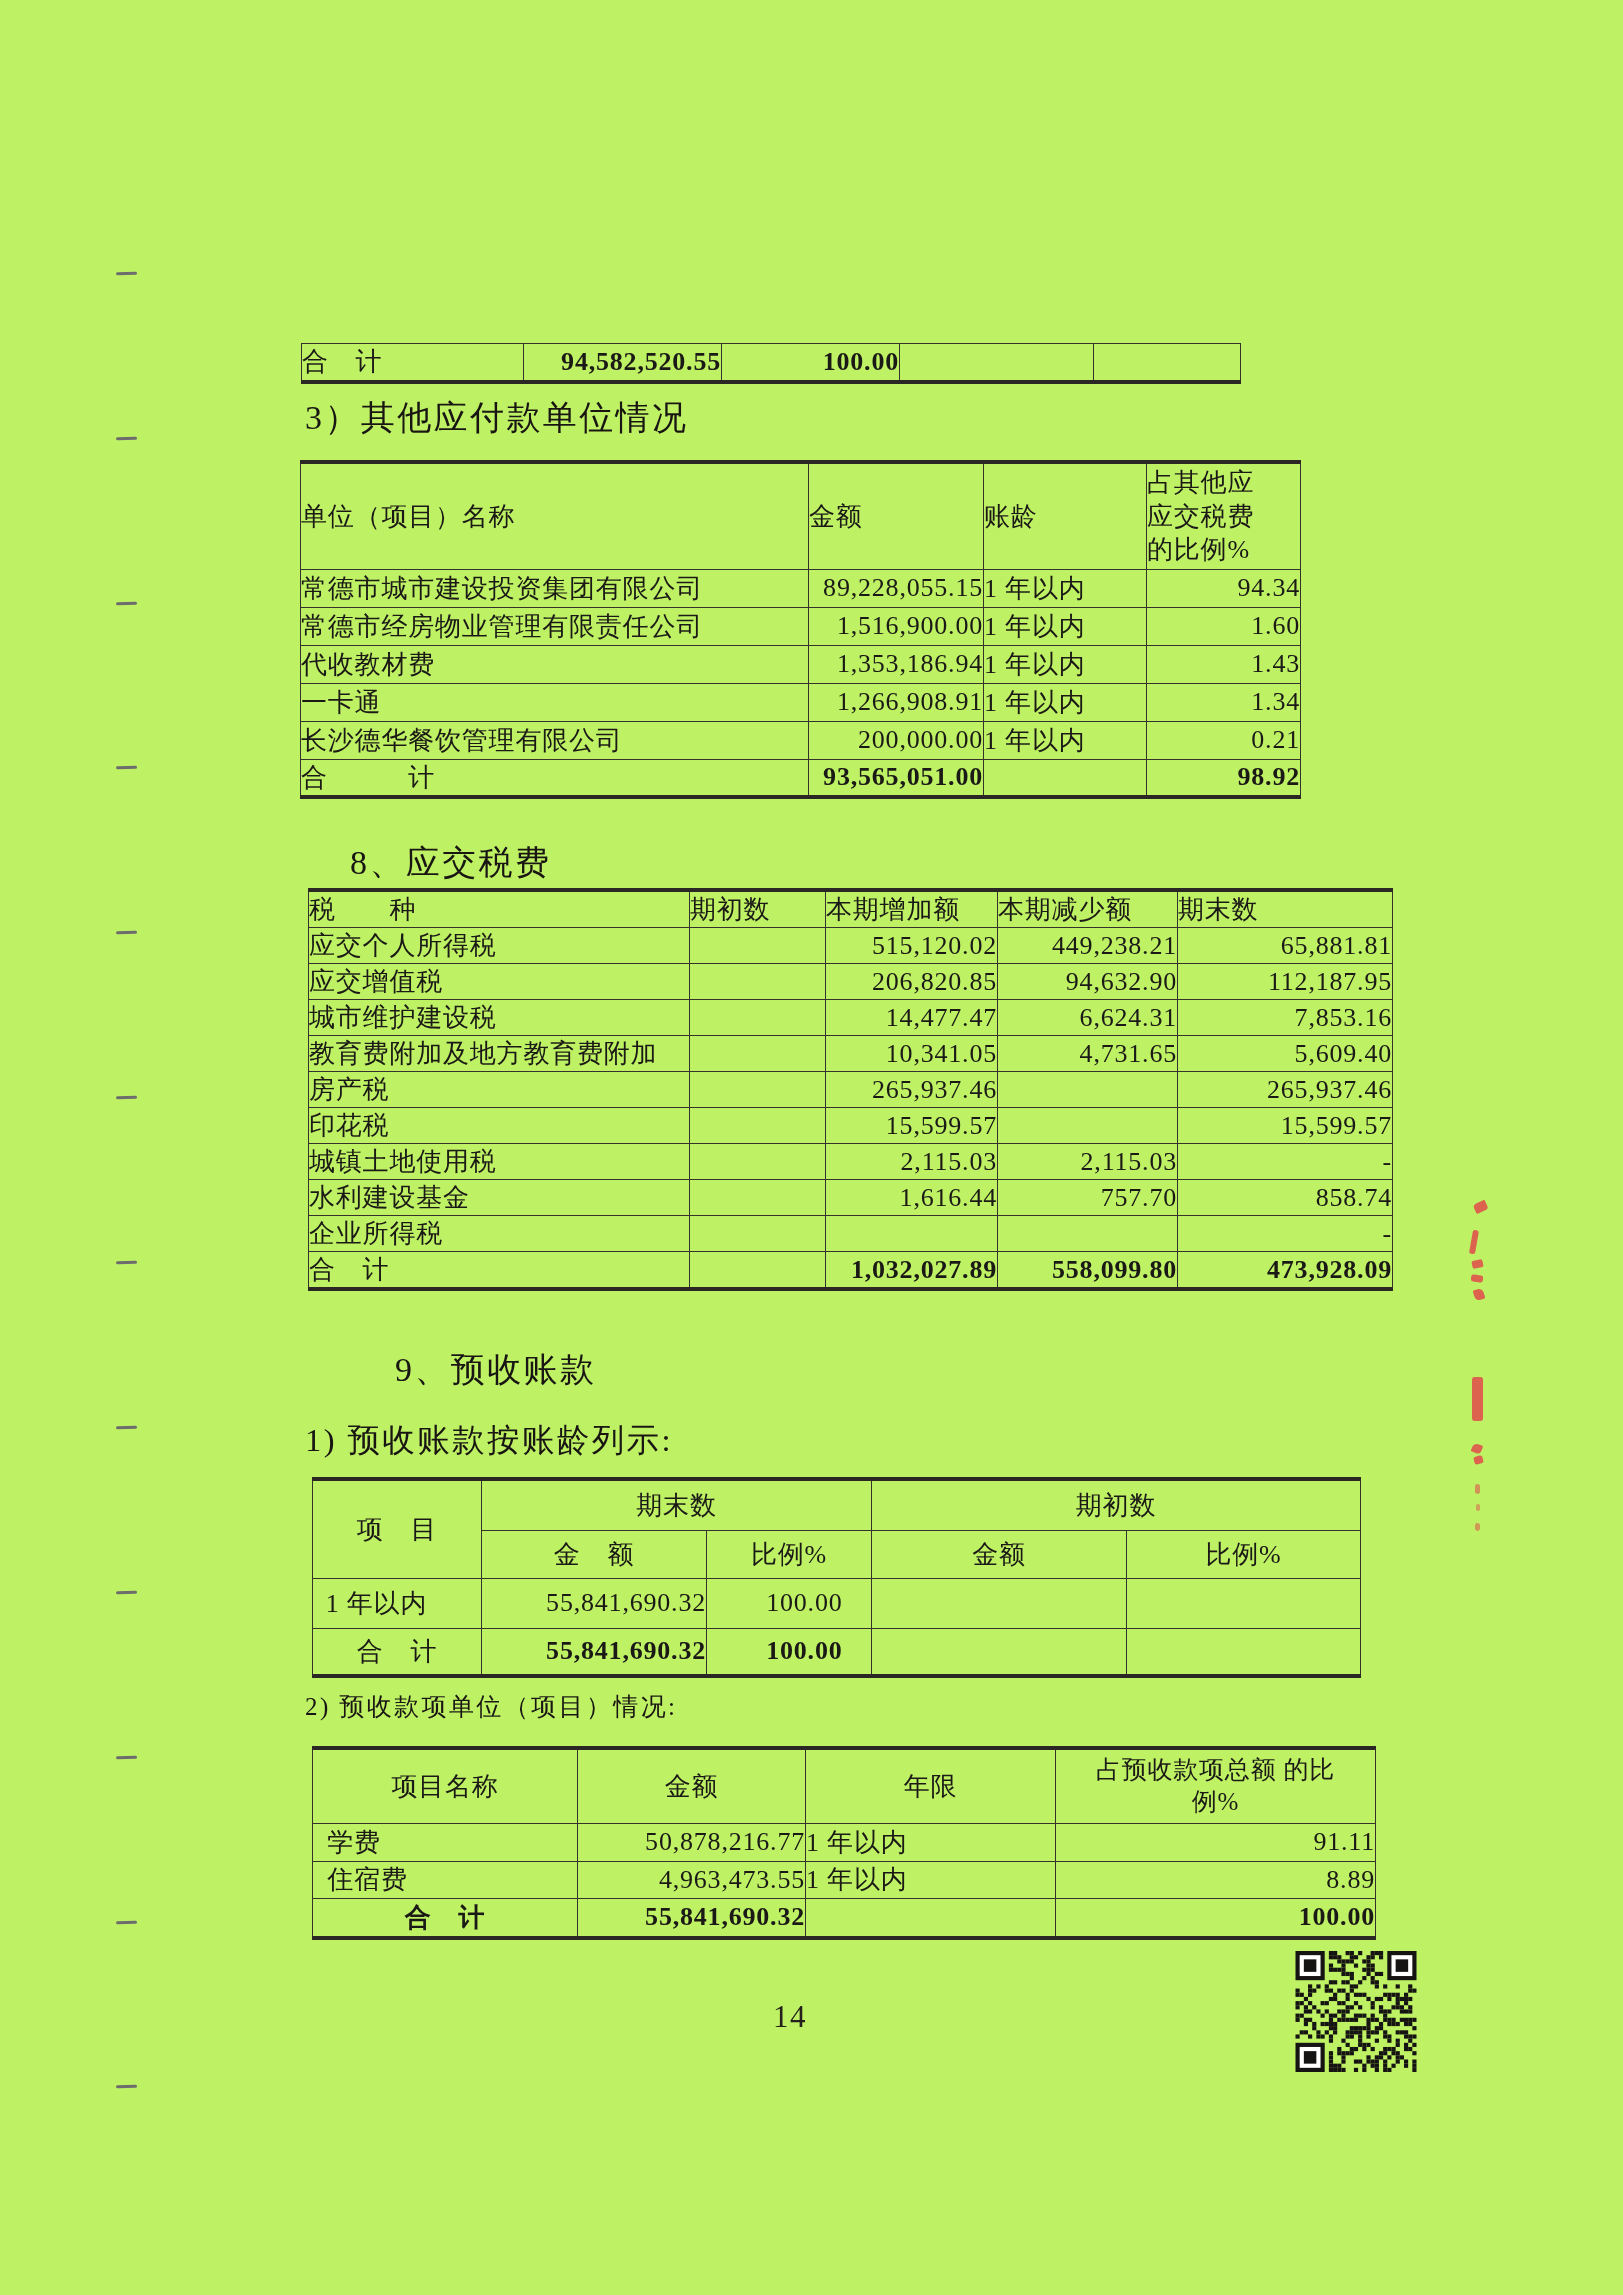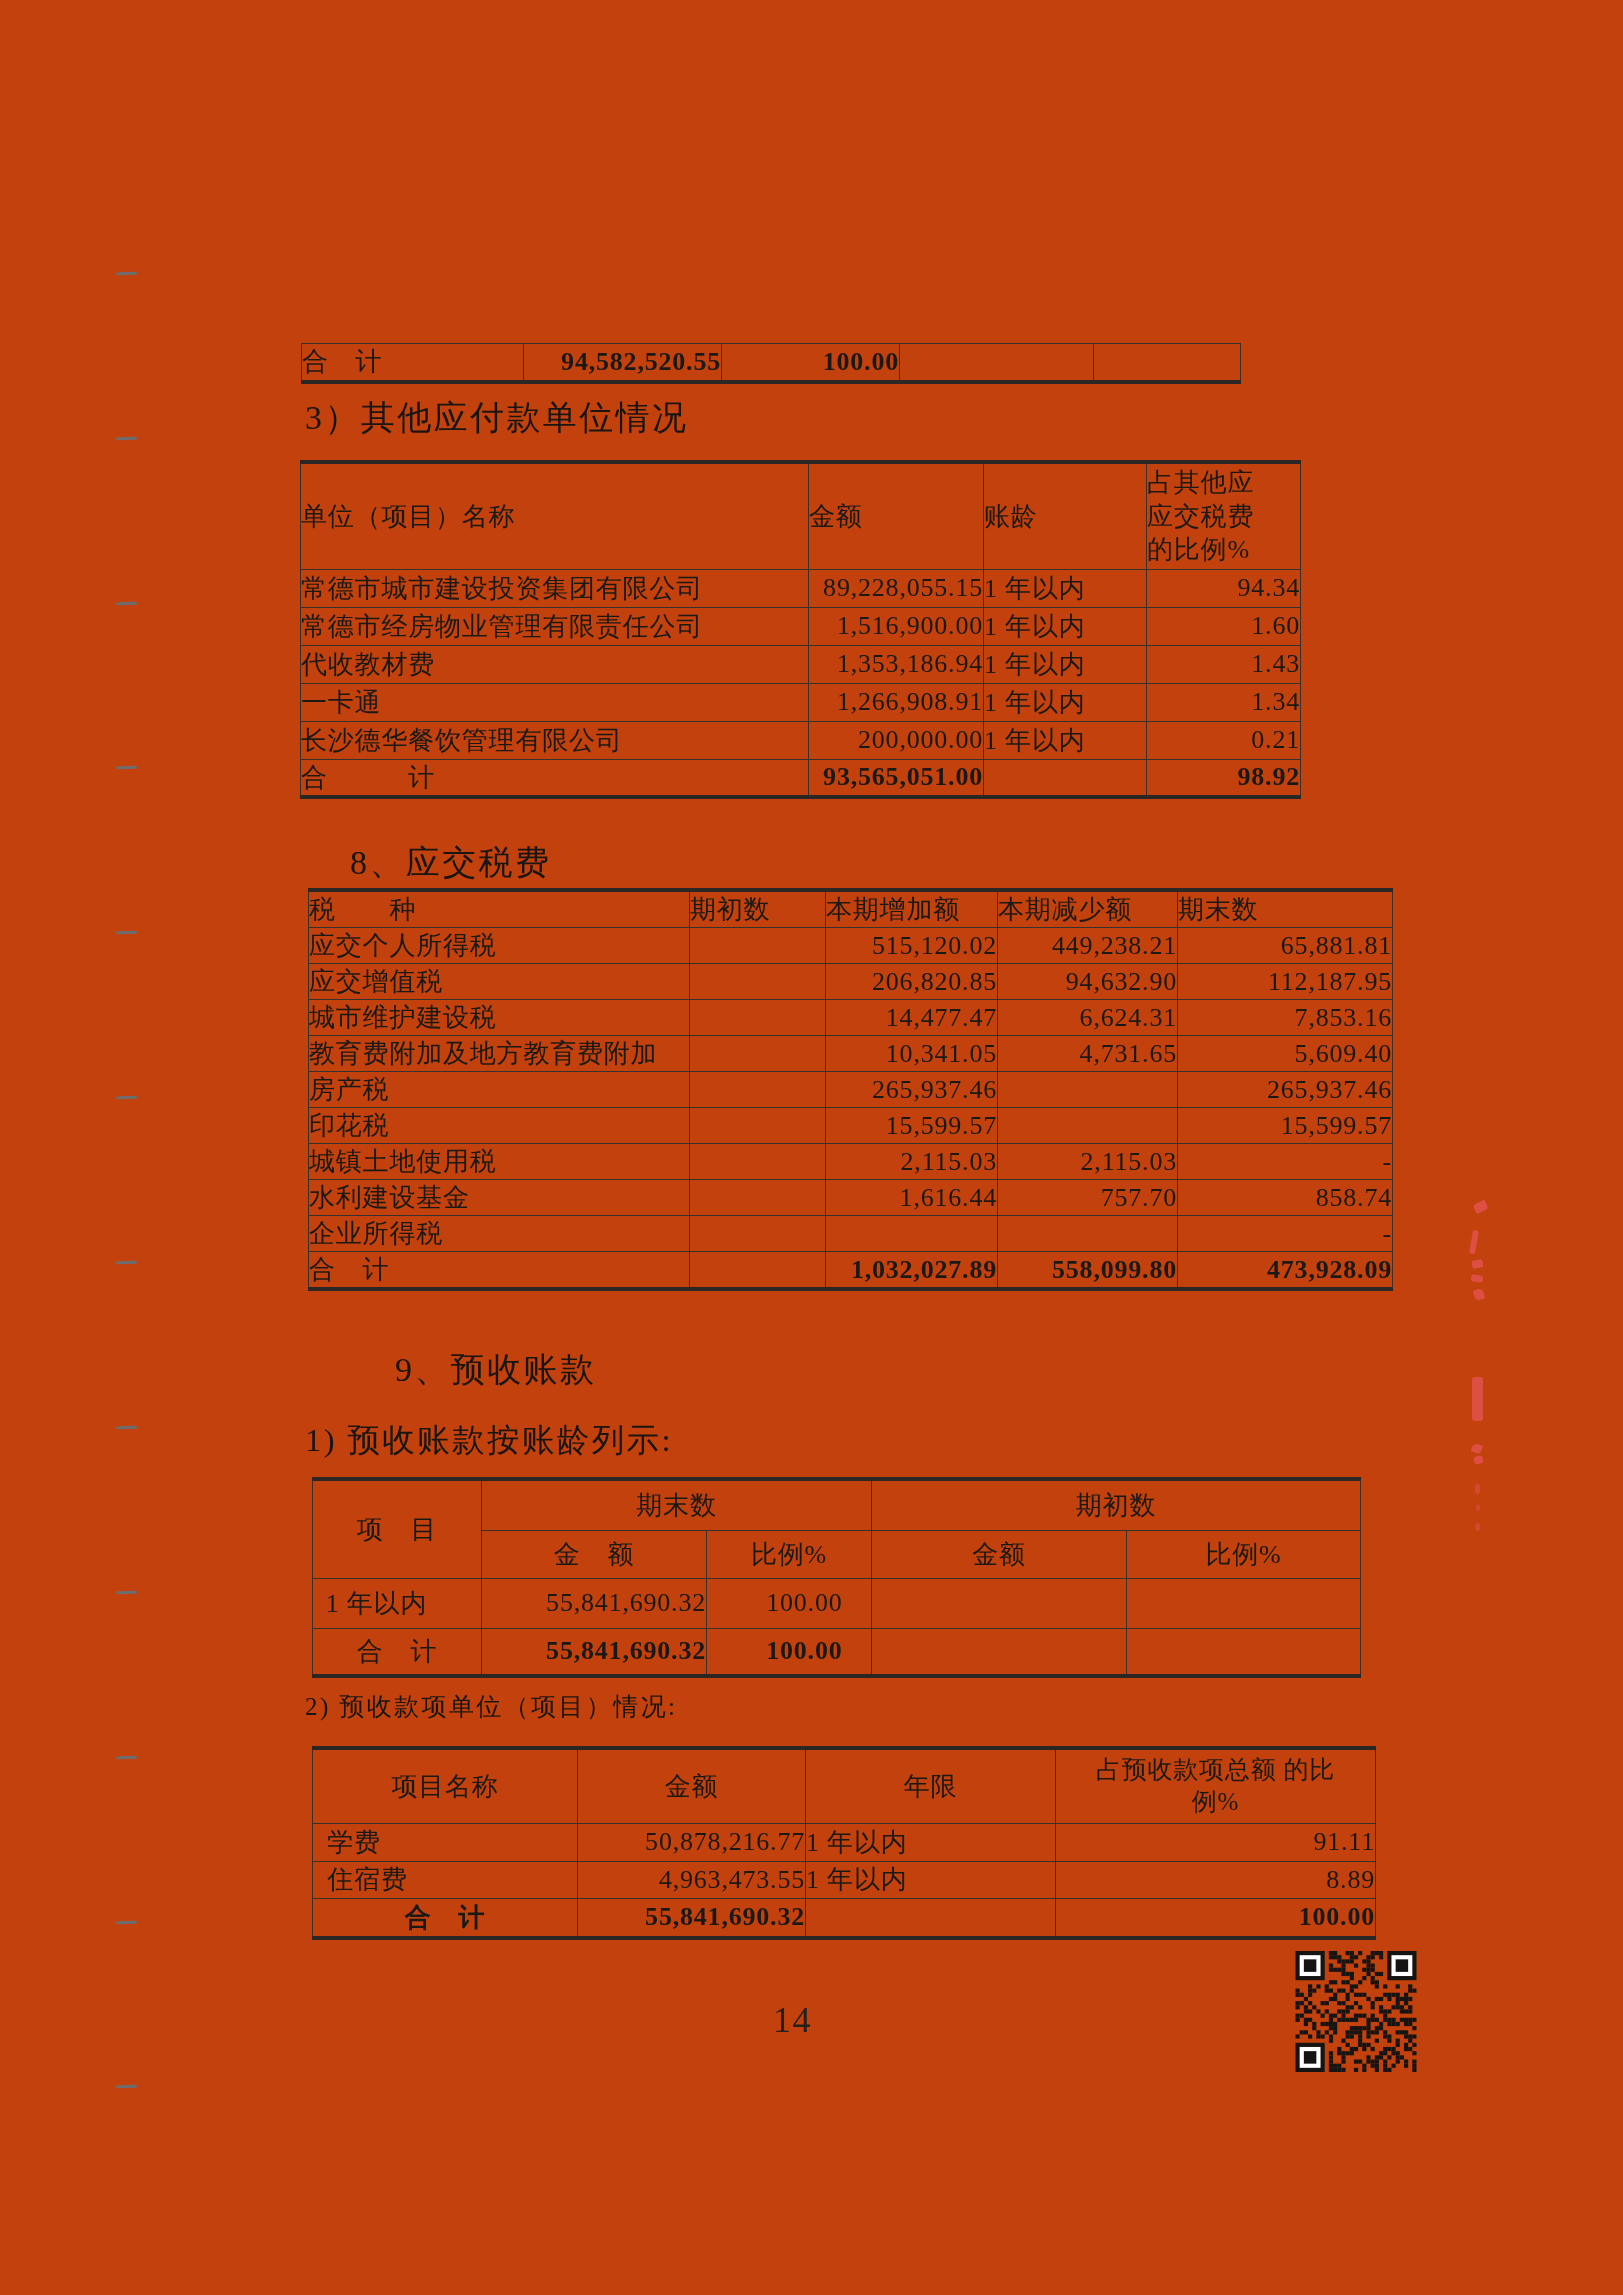--- a/index.html
+++ b/index.html
@@ -1,16 +1,16 @@
 <!DOCTYPE html>
 <html style="font-size:12.7px"><head>
 <meta charset="utf-8">
 <style>
   html,body{margin:0;padding:0;background:#e8e8e8;}
-  .page{position:relative;width:1623px;height:2295px;background:#c2410c;overflow:hidden;
+  .page{position:relative;width:1623px;height:2295px;background:#bef264;overflow:hidden;
         font-family:"Liberation Serif","DejaVu Serif",serif;color:#1b1916;}
   
   .h{position:absolute;font-size:34px;letter-spacing:2.4px;white-space:nowrap;color:#181512;}
   
   .tbl{position:absolute;border-collapse:collapse;table-layout:fixed;
        border-top:4px solid #2a2724;border-bottom:4px solid #2a2724;}
   .tbl.thin-top{border-top:1.6px solid #3a3733;}
   .tbl td{border:1.6px solid #35322d;font-size:26px;vertical-align:middle;padding:0;
           overflow:hidden;letter-spacing:0.8px;}
   .name{text-align:left;padding-left:20.6px;}
@@ -19,21 +19,21 @@
   .pct{text-align:right;}
   .ctr{text-align:center;}
   .hl{text-align:left;padding-left:19px;}
   .hwrap{padding-left:14.3px;font-size:25px;line-height:1.28;text-align:left;}
   .b{font-weight:bold;}
   .cn{font-size:27px;}
   
   .dash{position:absolute;left:116px;width:20.6px;height:3.2px;background:#6d6d6d;
         border-radius:1.6px;transform:rotate(-2deg);}
   
-  .pageno{position:absolute;left:773px;top:1999px;font-size:36px;letter-spacing:1.6px;color:#24211d;}
+  .pageno{position:absolute;left:773px;top:1999px;font-size:31px;letter-spacing:1.6px;color:#24211d;}
   
   .qr{position:absolute;left:1294px;top:1951px;width:124px;height:121px;}
   
   .red{position:absolute;background:#e0504b;opacity:.88;border-radius:2.4px;}
 </style>
 </head>
 <body>
 
 <div class="page">
 

